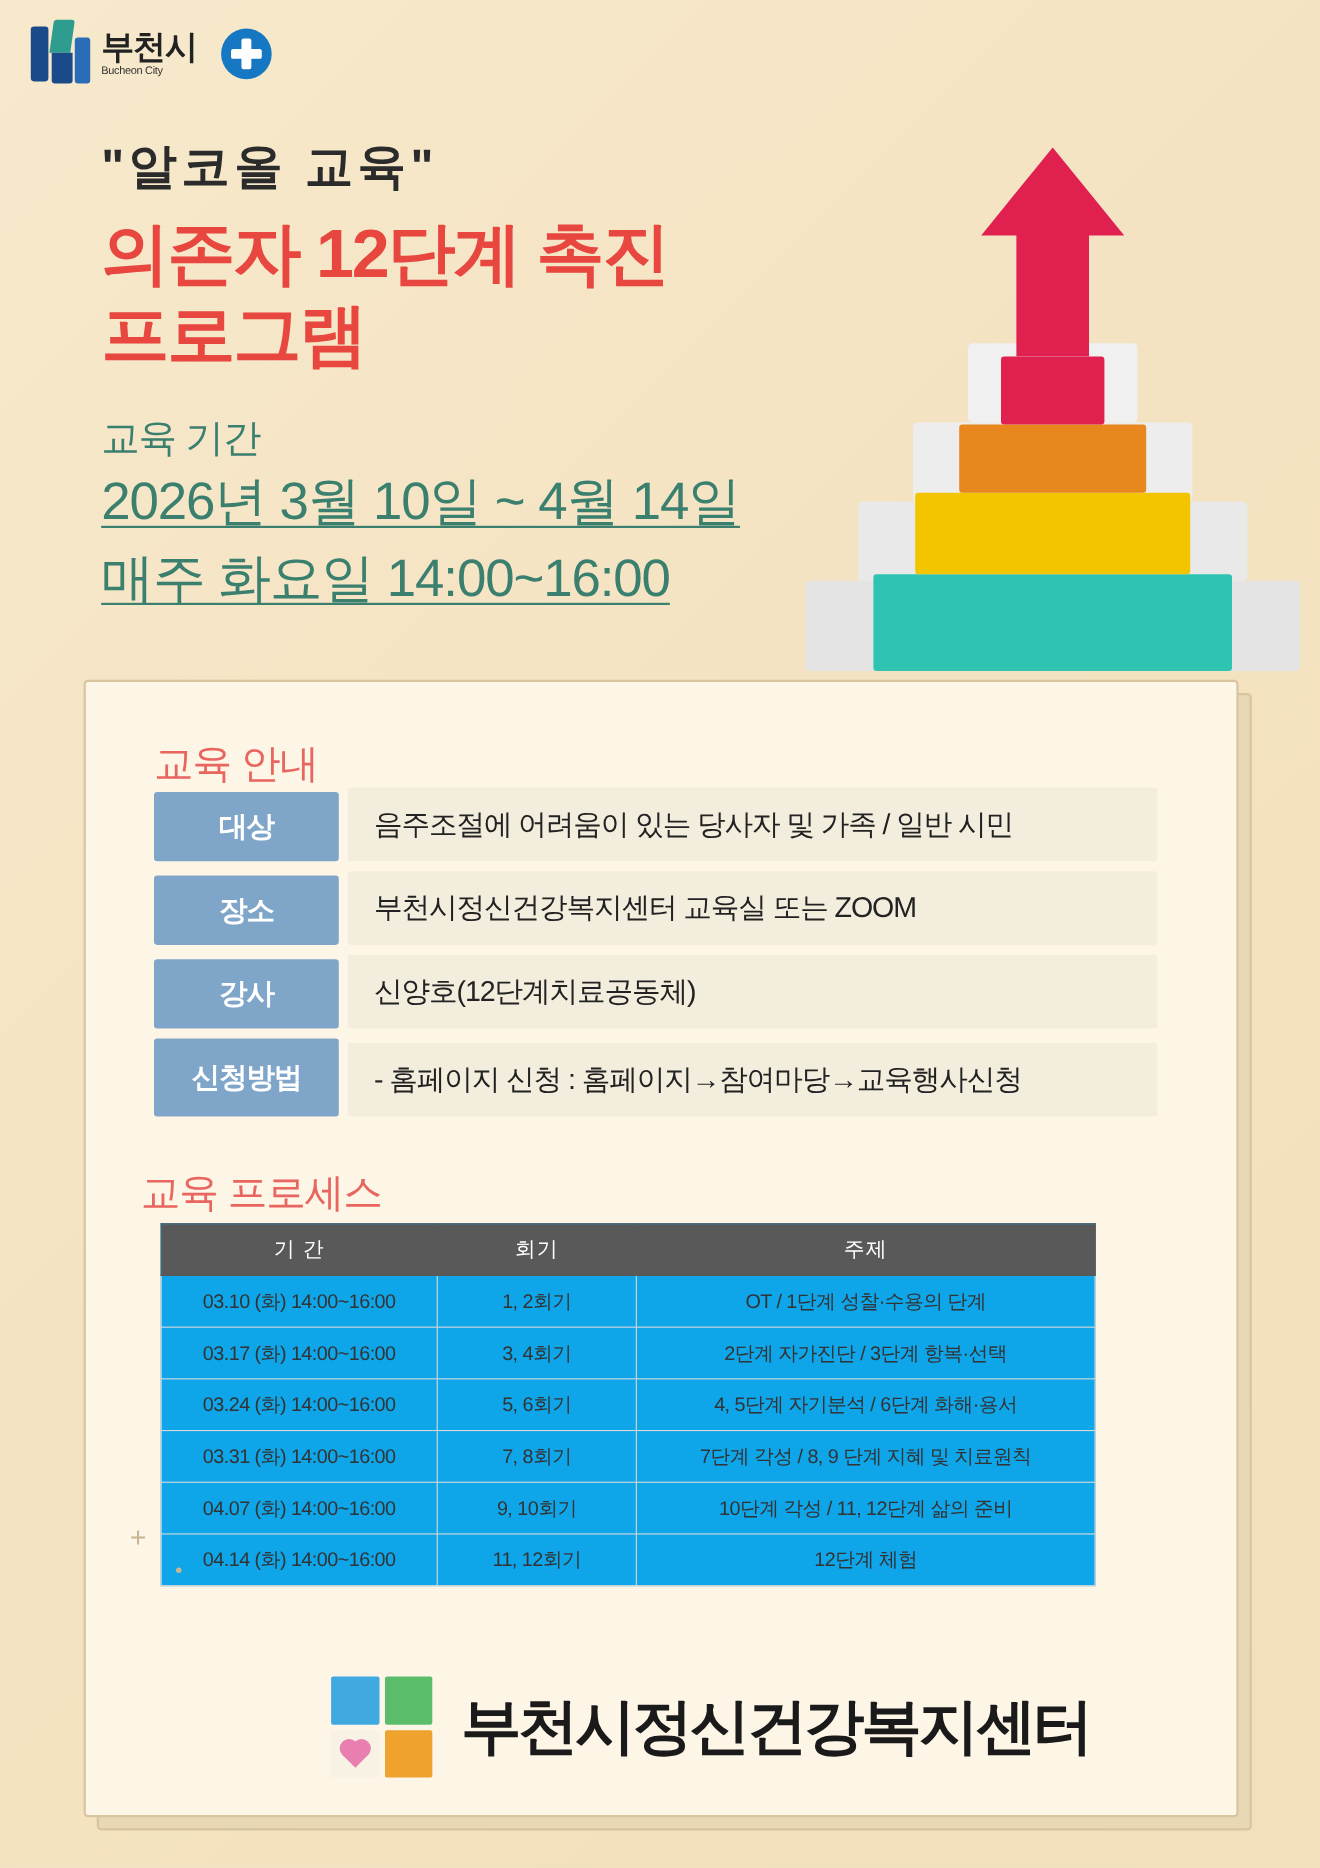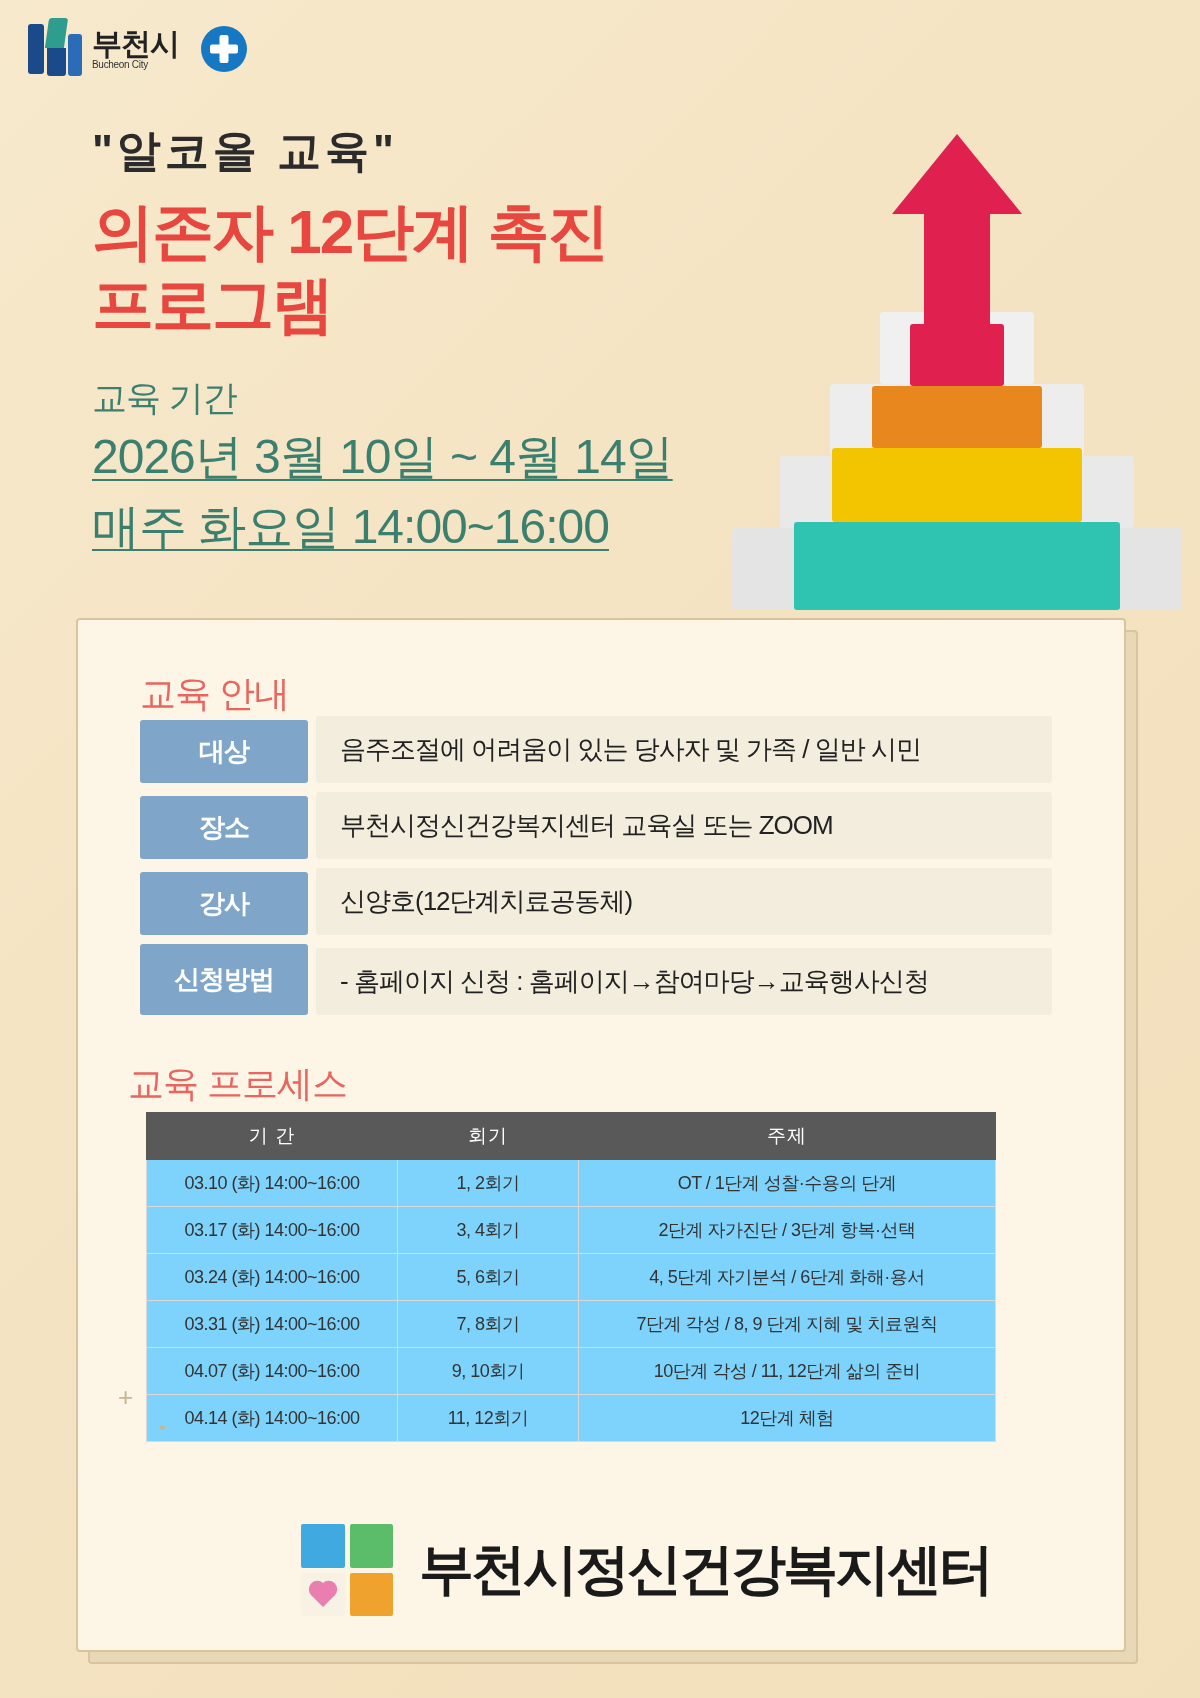--- a/index.html
+++ b/index.html
@@ -267,21 +267,21 @@
   .process-title { position: absolute; left: 50px; top: 440px; }
   .table-wrap {
     position: absolute;
     left: 68px;
     top: 492px;
     width: 850px;
   }
   table {
     border-collapse: collapse;
     width: 100%;
-    background: #7dd3fc;
+    background: #0ea5e9;
   }
   thead th {
     background: #595959;
     color: #fff;
     font-size: 19px;
     font-weight: normal;
     letter-spacing: 1px;
     padding: 10px 4px;
     border: 1px solid #595959;
   }

